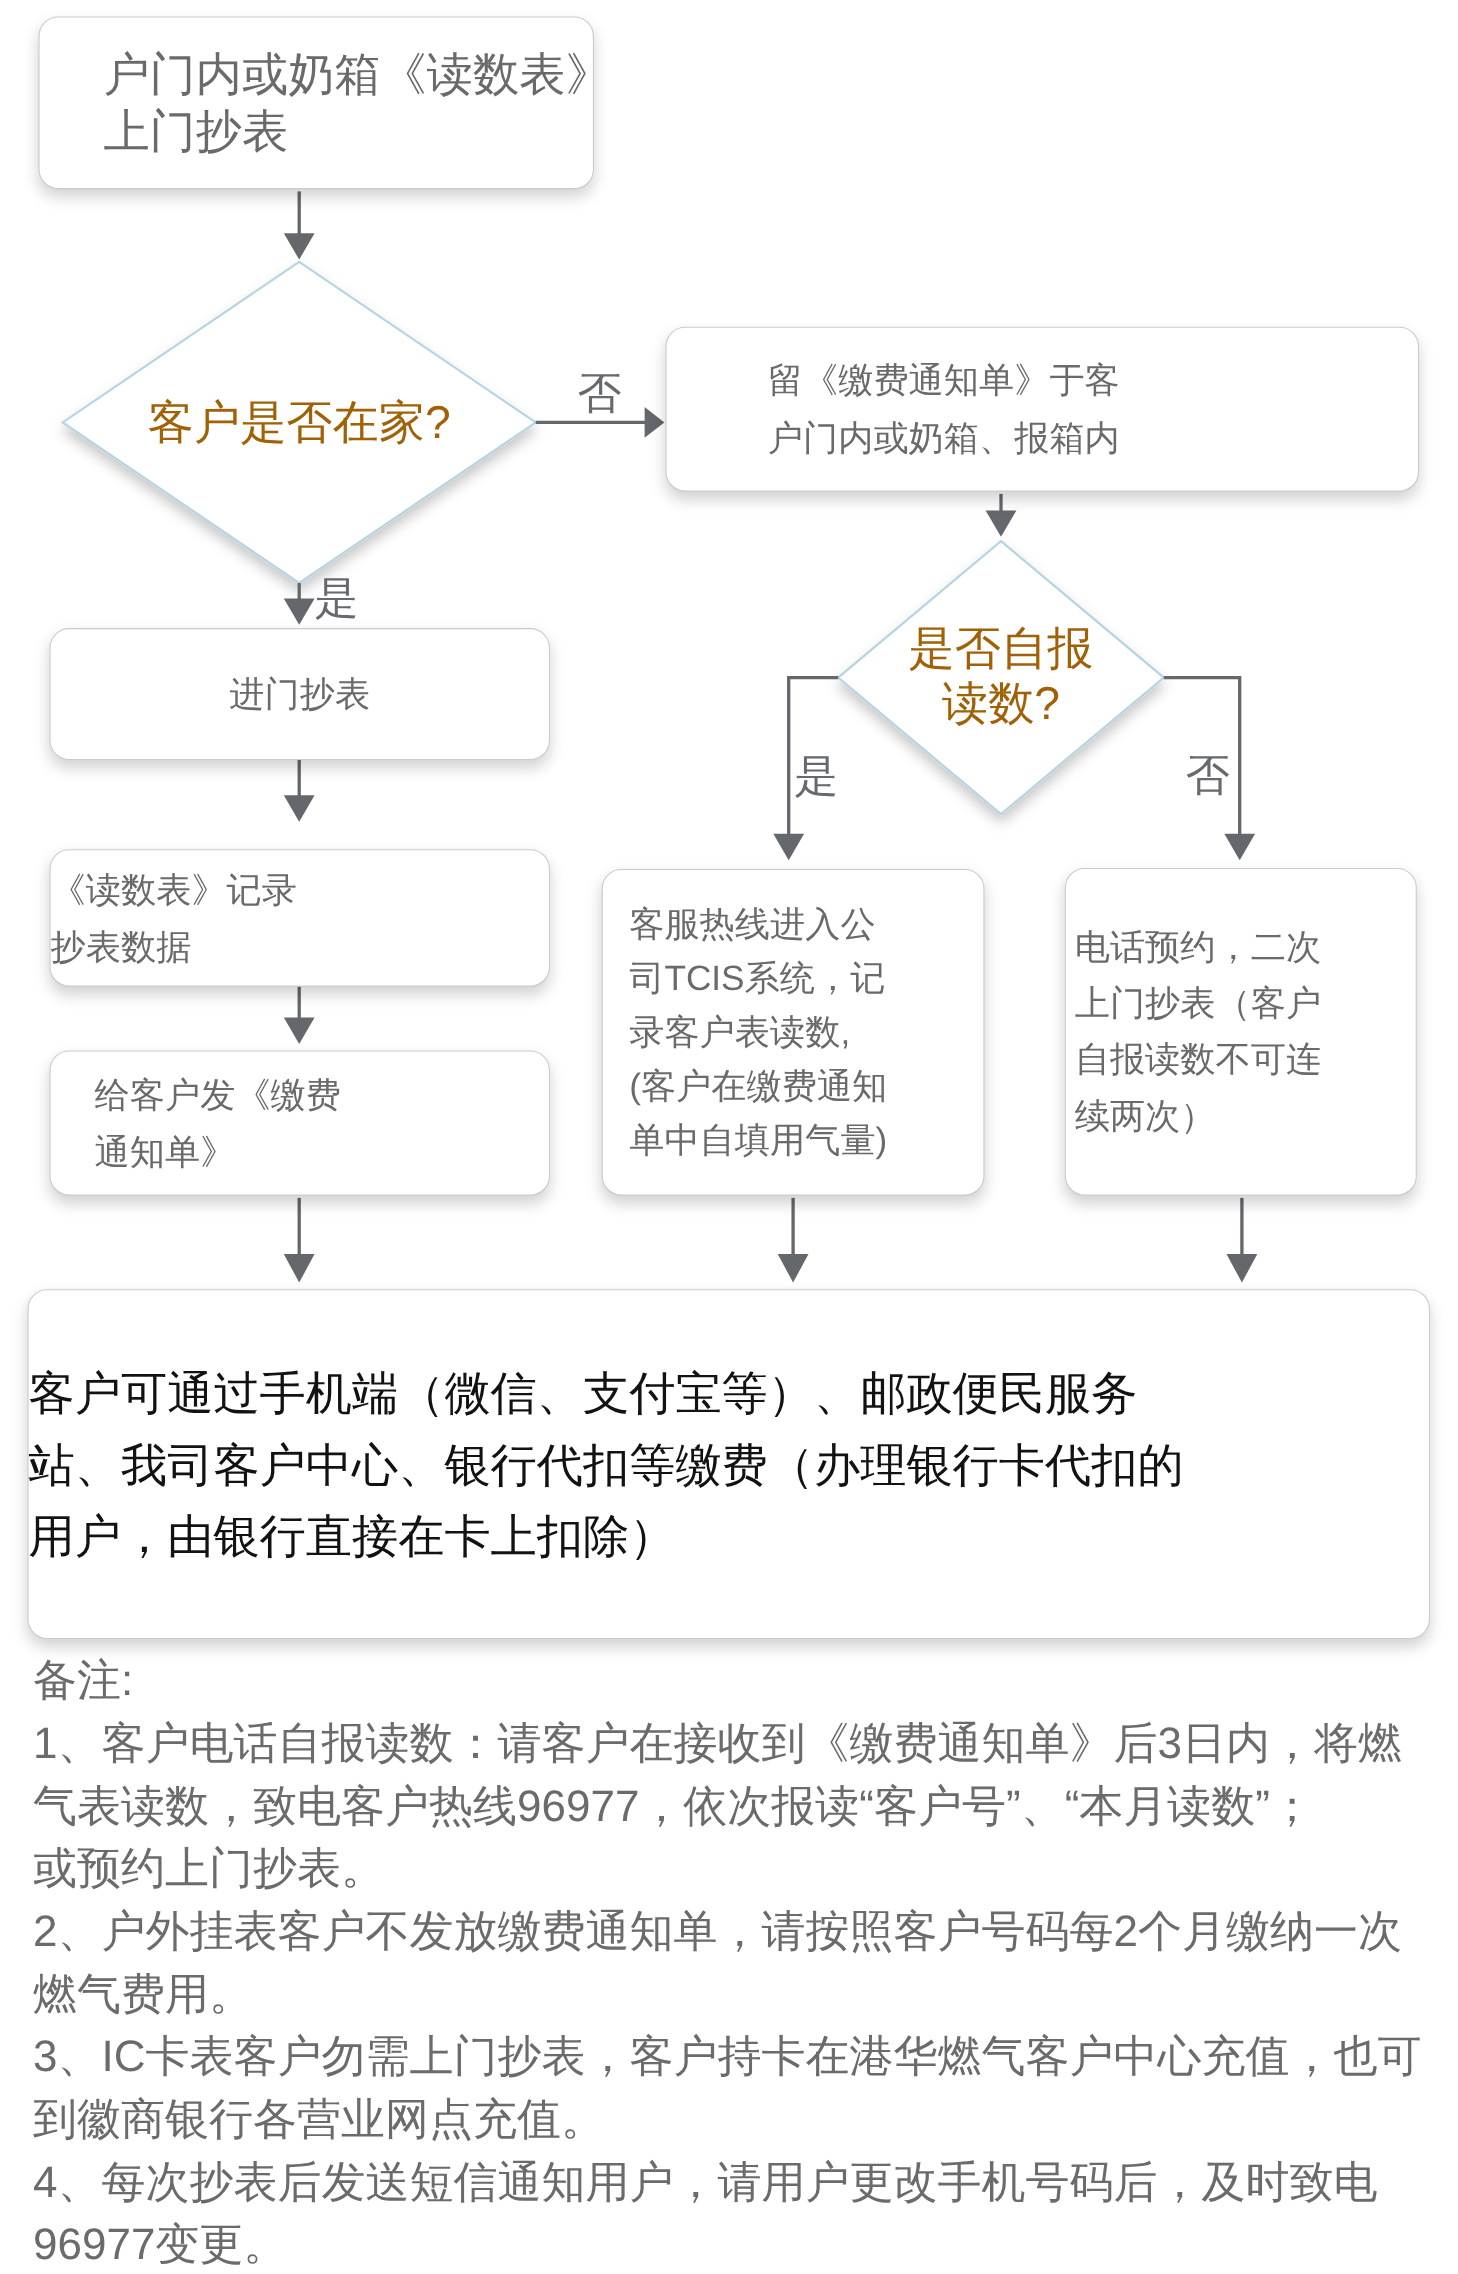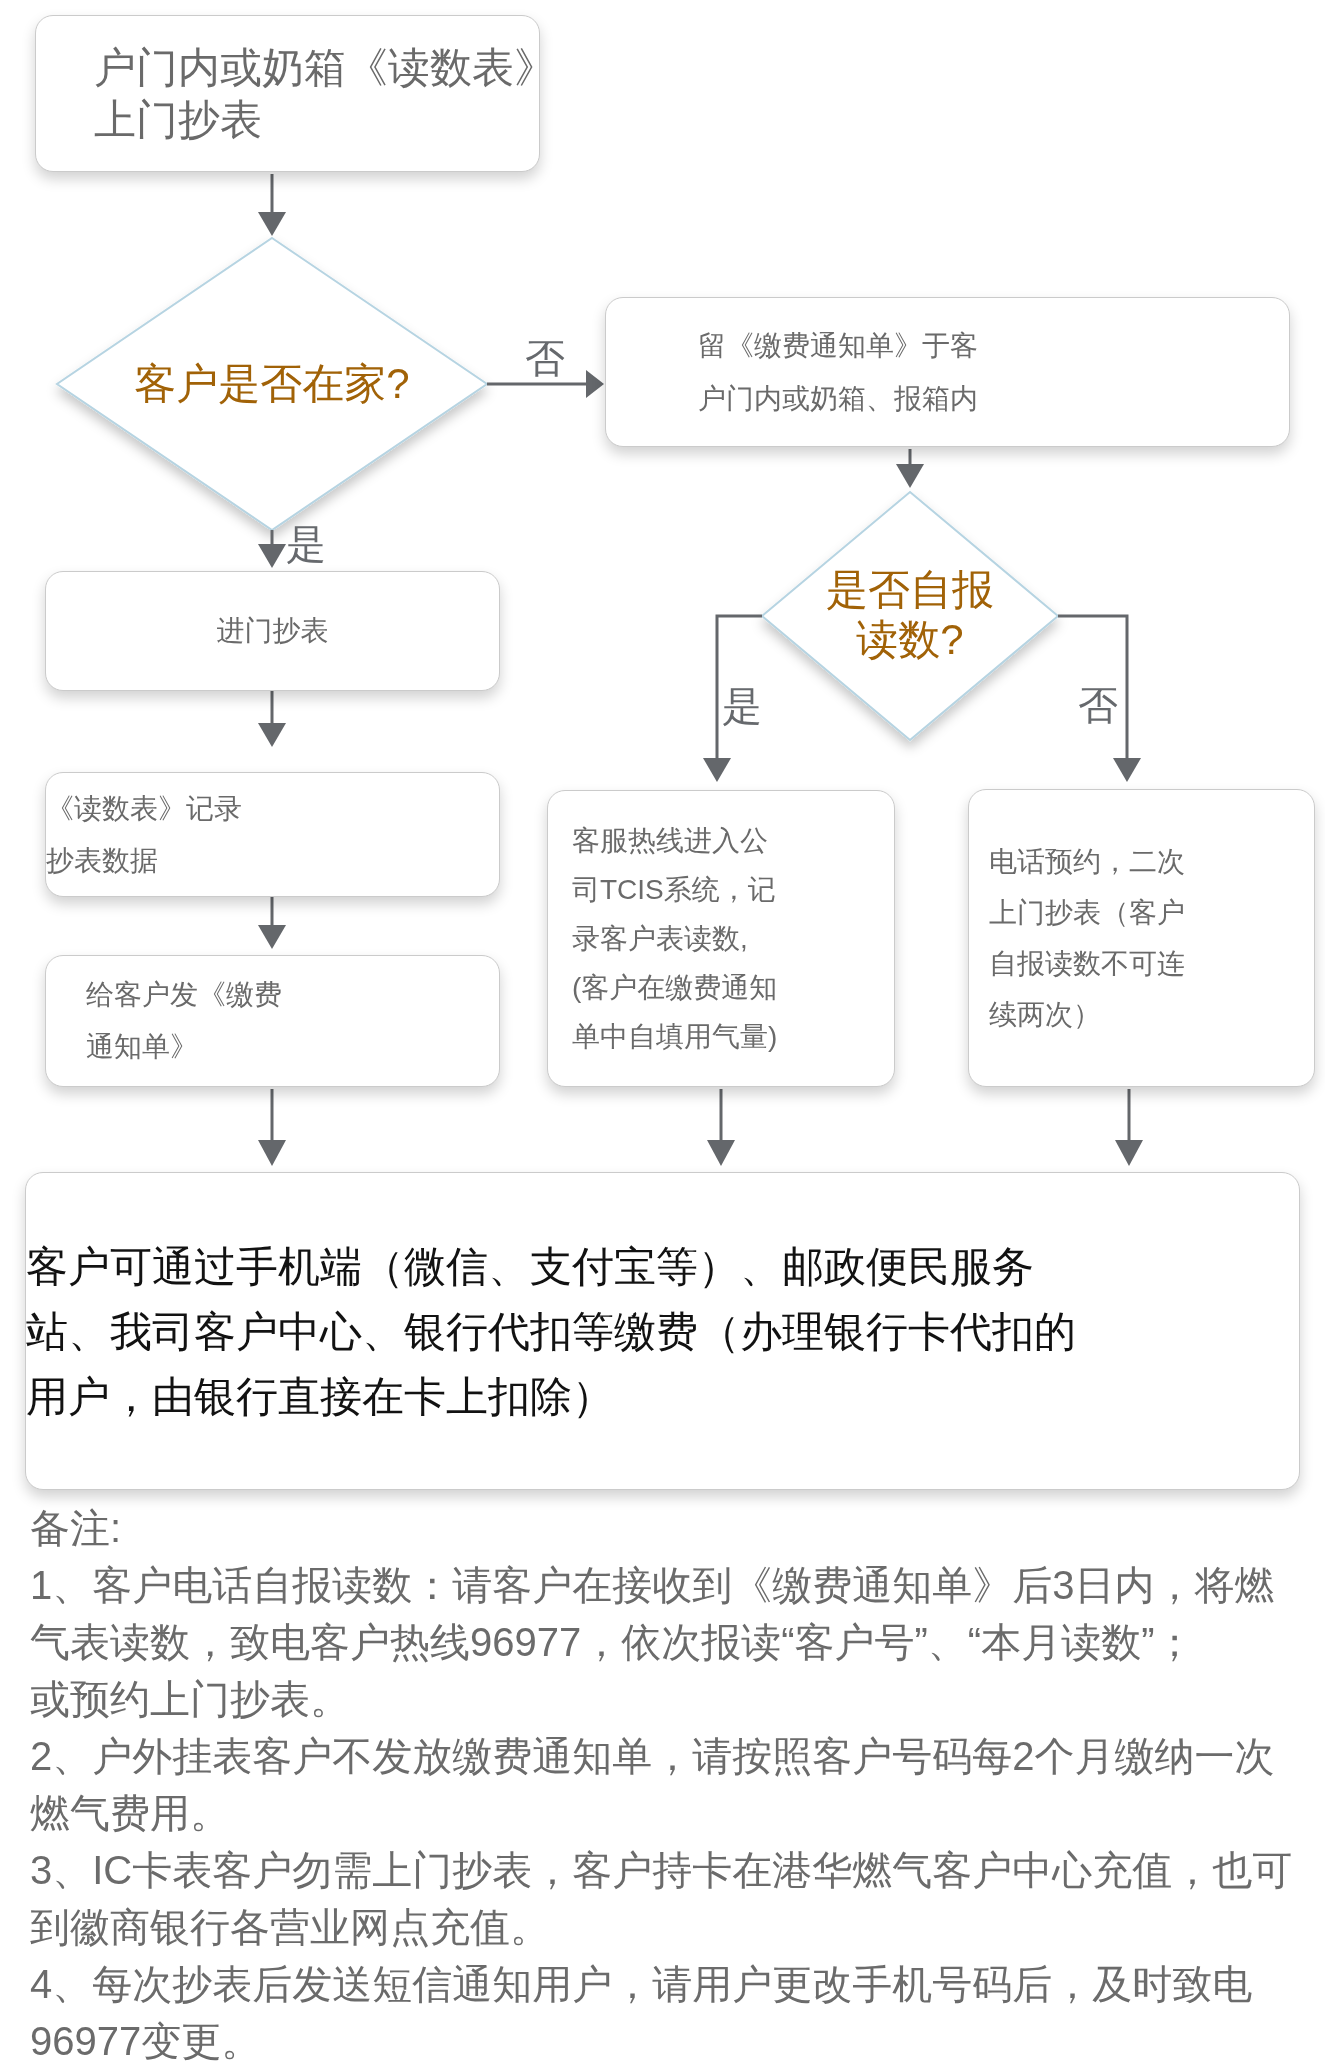--- a/index.html
+++ b/index.html
@@ -8,41 +8,41 @@
     background:#ffffff;overflow:hidden;
     font-family:"Liberation Sans","DejaVu Sans",sans-serif;
     color:#6a6a6a;
   }
   svg.wires{position:absolute;left:0;top:0;z-index:1;}
   .node{
     position:absolute;z-index:2;box-sizing:border-box;
     background:#ffffff;border:1.5px solid #cbcbcb;border-radius:18px;
     box-shadow:0 7px 14px rgba(0,0,0,0.18);
     display:flex;flex-direction:column;justify-content:center;
-    font-size:28px;line-height:52px;color:#6a6a6a;
+    font-size:32px;line-height:52px;color:#6a6a6a;
     white-space:nowrap;
   }
   .node .ln{display:block;}
   .center{align-items:center;text-align:center;}
   .dtext{
     position:absolute;z-index:2;display:flex;flex-direction:column;
     justify-content:center;align-items:center;text-align:center;
     font-size:42px;line-height:50px;color:#a16207;white-space:nowrap;
   }
   .branch-label{
     position:absolute;z-index:3;font-size:40px;line-height:44px;
     color:#66696d;white-space:nowrap;
   }
   #n-start{left:35px;top:15px;width:505px;height:157px;padding-left:58px;font-size:42px;}
   #n-leave{left:605px;top:297px;width:685px;height:150px;padding-left:92px;line-height:53px;}
   #n-enter{left:45px;top:571px;width:455px;height:120px;}
   #n-record{left:45px;top:772px;width:455px;height:125px;}
   #n-send{left:45px;top:955px;width:455px;height:132px;padding-left:40px;}
   #n-hotline{left:547px;top:790px;width:348px;height:297px;padding-left:24px;line-height:49px;}
-  #n-phone{left:968px;top:789px;width:347px;height:298px;padding-left:20px;line-height:51px;}
+  #n-phone{left:968px;top:789px;width:320px;height:298px;padding-left:8px;line-height:51px;}
   #n-payment{left:25px;top:1172px;width:1275px;height:318px;
              font-size:42px;line-height:65px;color:#121212;}
   #d1-text{left:57px;top:238px;width:430px;height:292px;}
   #d2-text{left:762px;top:492px;width:296px;height:246px;}
   #lbl-yes1{left:286px;top:522px;}
   #lbl-no1{left:525px;top:336px;}
   #lbl-yes2{left:722px;top:684px;}
   #lbl-no2{left:1078px;top:683px;}
   .notes{
     position:absolute;z-index:2;left:30px;top:1500px;width:1290px;

